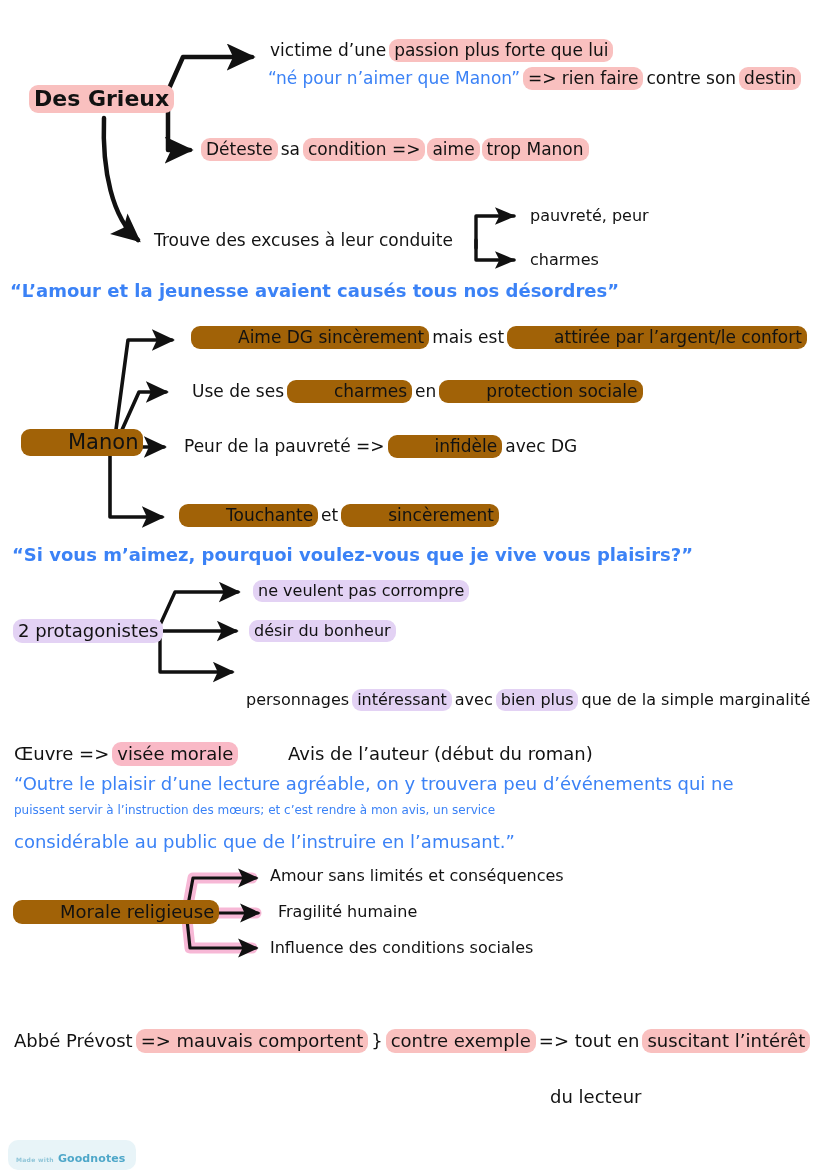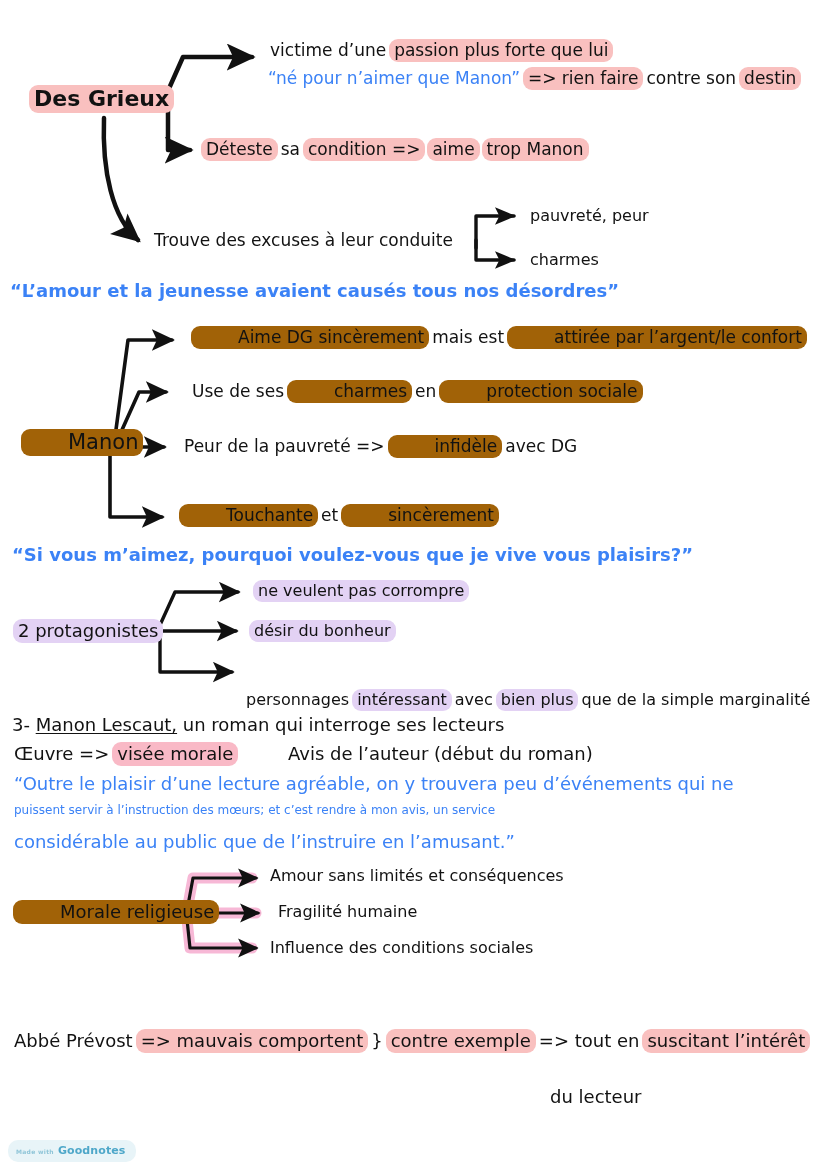--- a/index.html
+++ b/index.html
@@ -28,21 +28,21 @@
 
   u.ul{text-decoration:underline;text-underline-offset:2px;}
 
   
   #arrows{position:absolute;left:0;top:0;width:828px;height:1171px;pointer-events:none;}
 
   
   #gn{
     position:absolute;left:8px;top:1140px;
     background:#e8f4f8;border-radius:10px;
-    padding:4px 10px 5px 8px;
+    padding:12px 10px 5px 8px;
     display:flex;align-items:baseline;gap:4px;
   }
   #gn .made{font-size:6px;color:#8fc5d8;letter-spacing:.3px;font-weight:700;}
   #gn .gnm{font-size:11px;color:#4ea7c9;font-weight:700;letter-spacing:.1px;}
 </style>
 </head>
 <body>
 
 <div id="page">
 
@@ -146,25 +146,20 @@
   </div>
 
   <div class="tx blk" style="left:248px;top:623px;font-size:16px;">
     <span class="hl hl-purple">désir du bonheur</span>
   </div>
 
   <div class="tx blk" style="left:244px;top:664px;font-size:16px;margin-top:28px;">
     <span class="plain">personnages</span><span class="hl hl-purple">intéressant</span><span class="plain">avec</span><span class="hl hl-purple">bien plus</span><span class="plain">que de la simple marginalité</span>
   </div>
 
-  <div class="tx blk" style="left:12px;top:716px;font-size:18px;">
-    <span>3-</span>
-    <u class="ul">Manon Lescaut,</u>
-    <span>un roman qui interroge ses lecteurs</span>
-  </div>
 
   <div class="tx blk" style="left:12px;top:745px;font-size:18px;">
     <span class="plain">Œuvre =&gt;</span><span class="hl hl-rose">visée morale</span>
   </div>
 
   <div class="tx blk" style="left:288px;top:745px;font-size:18px;">
     <span>Avis de l’auteur (début du roman)</span>
   </div>
 
   <div class="tx b" style="left:14px;top:775px;font-size:18px;">

